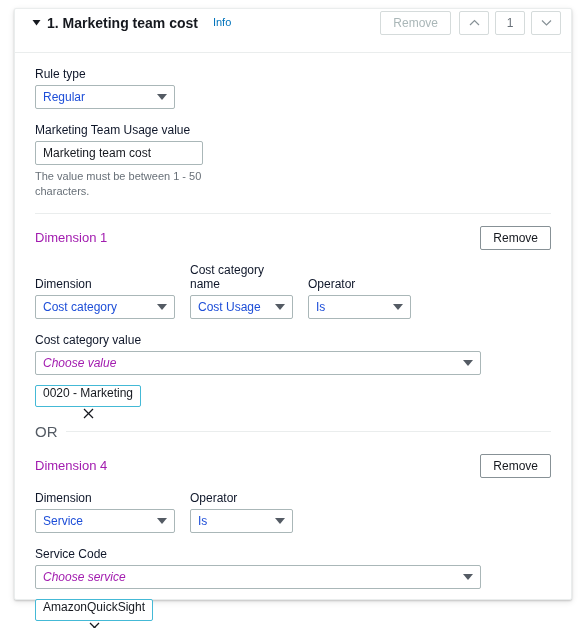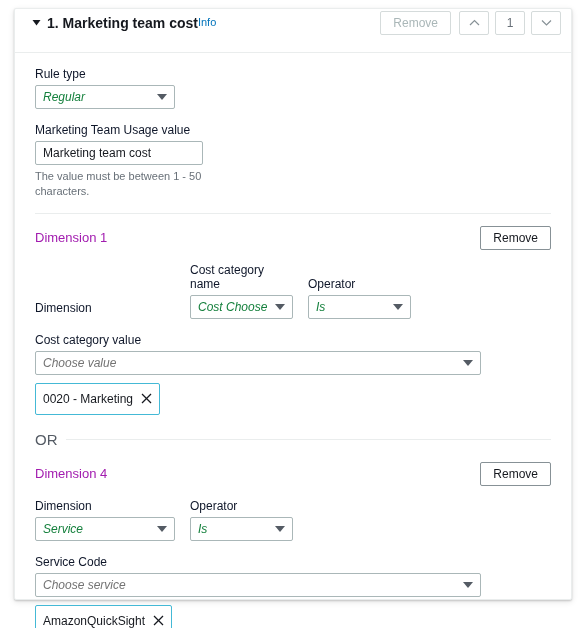--- a/index.html
+++ b/index.html
@@ -56,21 +56,21 @@
   .header-title {
     font-size: 14px;
     font-weight: bold;
     color: #16191f;
     margin-left: 2px;
     white-space: nowrap;
   }
   .info-link {
     font-size: 11px;
     color: #0073bb;
-    margin-left: 0;
+    margin-left: 15px;
     text-decoration: none;
     cursor: pointer;
     position: relative;
     top: -1px;
     text-align: center;
   }
   .header-actions {
     margin-left: auto;
     display: flex;
     align-items: center;
@@ -144,38 +144,37 @@
   .select {
     position: relative;
     height: 24px;
     border: 1px solid #aab7b8;
     border-radius: 2px;
     background: #ffffff;
     display: flex;
     align-items: center;
     padding: 0 22px 0 7px;
     font-size: 12px;
-    color: #15803d;
+    color: #1d4ed8;
     cursor: pointer;
     white-space: nowrap;
     overflow: hidden;
-    font-style: italic;
   }
   .select .arrow {
     position: absolute;
     right: 7px;
     top: 50%;
     transform: translateY(-50%);
     width: 0;
     height: 0;
     border-left: 5px solid transparent;
     border-right: 5px solid transparent;
     border-top: 6px solid #545b64;
   }
-  .select.placeholder { color: #737373; font-style: italic; }
+  .select.placeholder { color: #a21caf; font-style: italic; }
 
   .text-input {
     height: 24px;
     border: 1px solid #aab7b8;
     border-radius: 2px;
     background: #ffffff;
     display: flex;
     align-items: center;
     padding: 0 7px;
     font-size: 12px;
@@ -184,28 +183,29 @@
     white-space: nowrap;
     overflow: hidden;
   }
 
   
   .token-row { margin-top: 8px; }
   .token {
     display: inline-flex;
     align-items: center;
     gap: 8px;
-    height: 32px;
+    height: 22px;
     border: 1px solid #44b9d6;
     border-radius: 2px;
     background: #ffffff;
     padding: 0 7px;
     font-size: 12px;
     color: #16191f;
     white-space: nowrap;
+    flex-direction: column;
   }
   .token .x {
     display: inline-flex;
     align-items: center;
     justify-content: center;
     width: 11px;
     height: 11px;
     cursor: pointer;
   }
 
@@ -304,25 +304,29 @@
 
       <div style="margin-top:12px;">
         <div class="section-head">
           <span class="section-title">Dimension 1</span>
           <button class="btn">Remove</button>
         </div>
 
         <div class="row" style="margin-top:13px;">
           <div class="col-dim">
             <div class="field-label">Dimension</div>
+            <div class="select">
+              <span>Cost category</span>
+              <span class="arrow"></span>
+            </div>
           </div>
           <div class="col-name">
             <div class="field-label">Cost category name</div>
             <div class="select">
-              <span>Cost Choose</span>
+              <span>Cost Usage</span>
               <span class="arrow"></span>
             </div>
           </div>
           <div class="col-op">
             <div class="field-label">Operator</div>
             <div class="select">
               <span>Is</span>
               <span class="arrow"></span>
             </div>
           </div>

